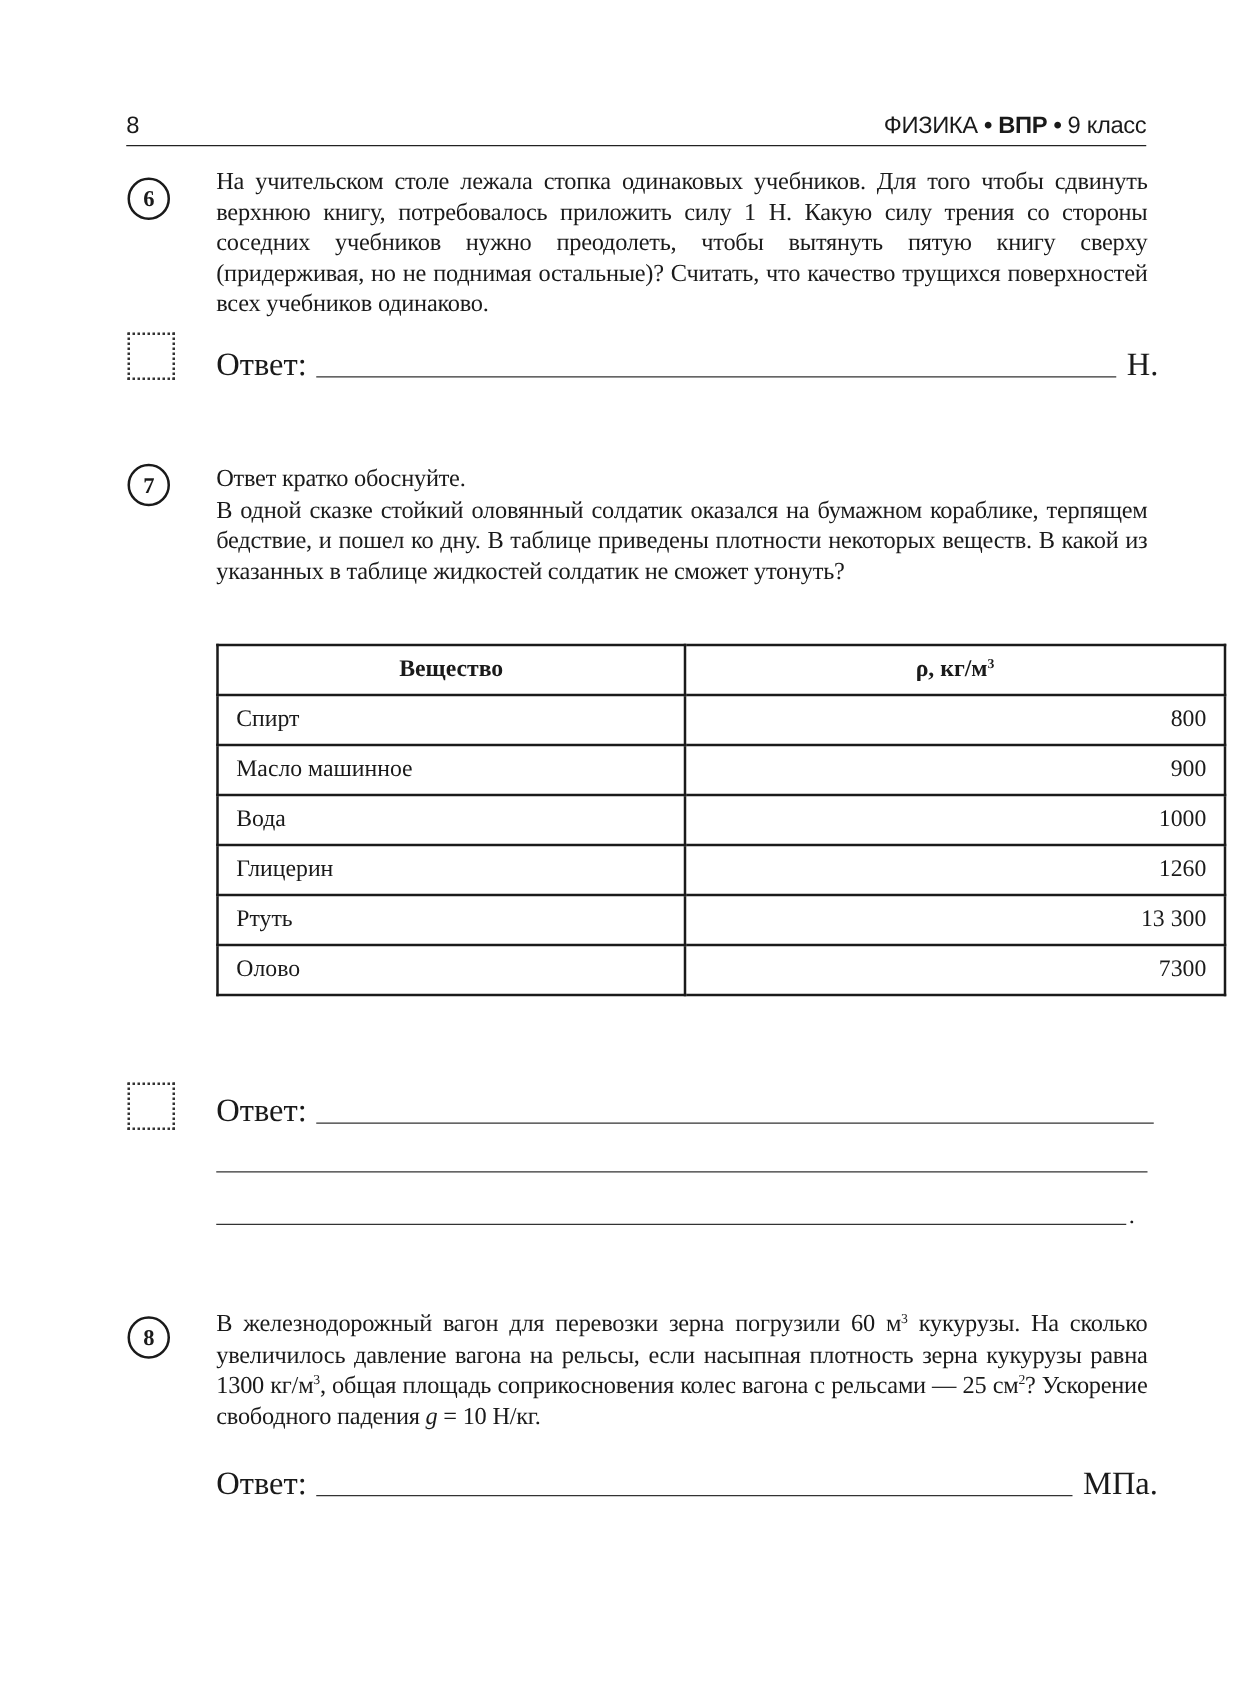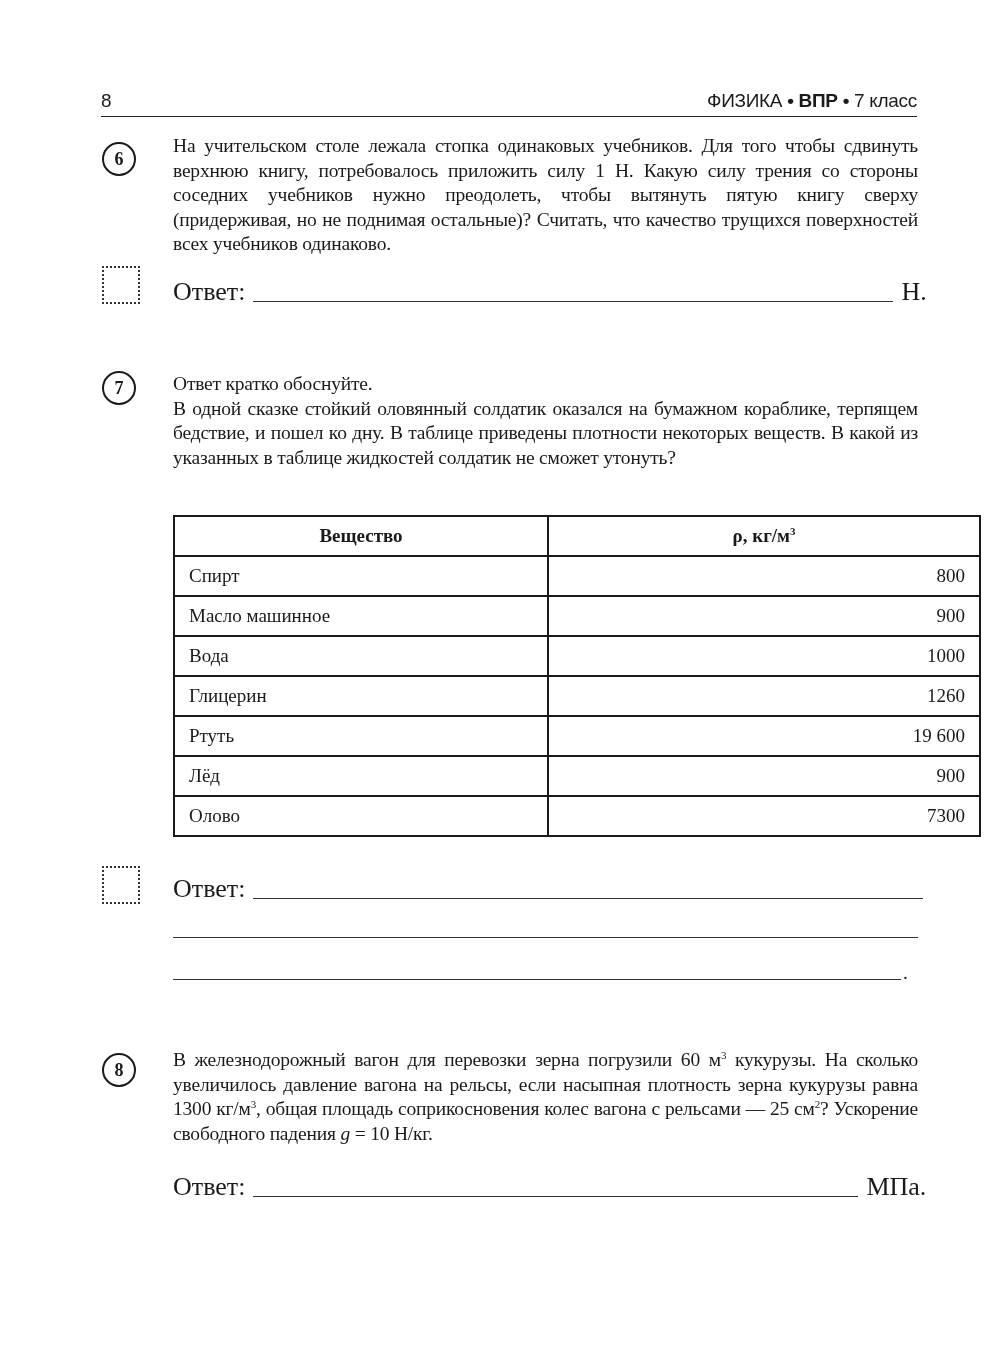--- a/index.html
+++ b/index.html
@@ -37,21 +37,21 @@
 </head>
 <body>
 
 <div class="header">
   <span class="page-num">8</span>
   <span class="running-head">
     <span>ФИЗИКА</span>
     <b>•</b>
     <b>ВПР</b>
     <b>•</b>
-    <span>7 класс</span>
+    <span>9 класс</span>
   </span>
 </div>
 
 <div class="qnum" style="top:142px;">6</div>
 <div class="qtext" style="top:134px;">
   <p>На учительском столе лежала стопка одинаковых учебников. Для того чтобы сдвинуть верхнюю книгу, потребовалось приложить силу 1 Н. Какую силу трения со стороны соседних учебников нужно преодолеть, чтобы вытянуть пятую книгу сверху (придерживая, но не поднимая остальные)? Считать, что качество трущихся поверхностей всех учебников одинаково.</p>
 </div>
 <div class="score-box" style="top:266px;"></div>
 <div class="answer-row" style="top:277px;">
   <span class="answer-label">Ответ:</span>
@@ -84,25 +84,21 @@
     <tr>
       <td class="name">Вода</td>
       <td class="val">1000</td>
     </tr>
     <tr>
       <td class="name">Глицерин</td>
       <td class="val">1260</td>
     </tr>
     <tr>
       <td class="name">Ртуть</td>
-      <td class="val">19 600</td>
-    </tr>
-    <tr>
-      <td class="name">Лёд</td>
-      <td class="val">900</td>
+      <td class="val">13 300</td>
     </tr>
     <tr>
       <td class="name">Олово</td>
       <td class="val">7300</td>
     </tr>
   </tbody>
 </table>
 
 <div class="score-box" style="top:866px;"></div>
 <div class="answer-row" style="top:874px;">

